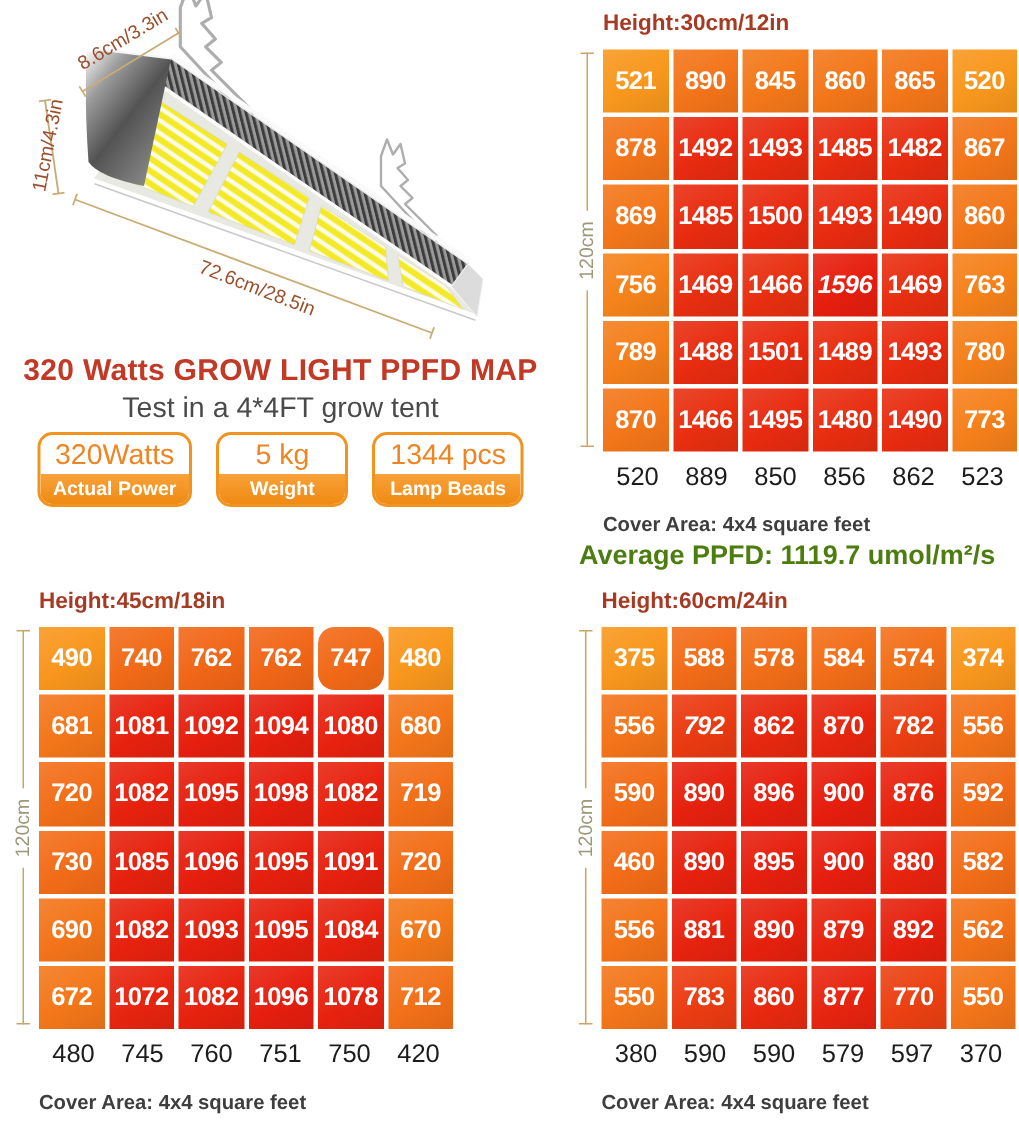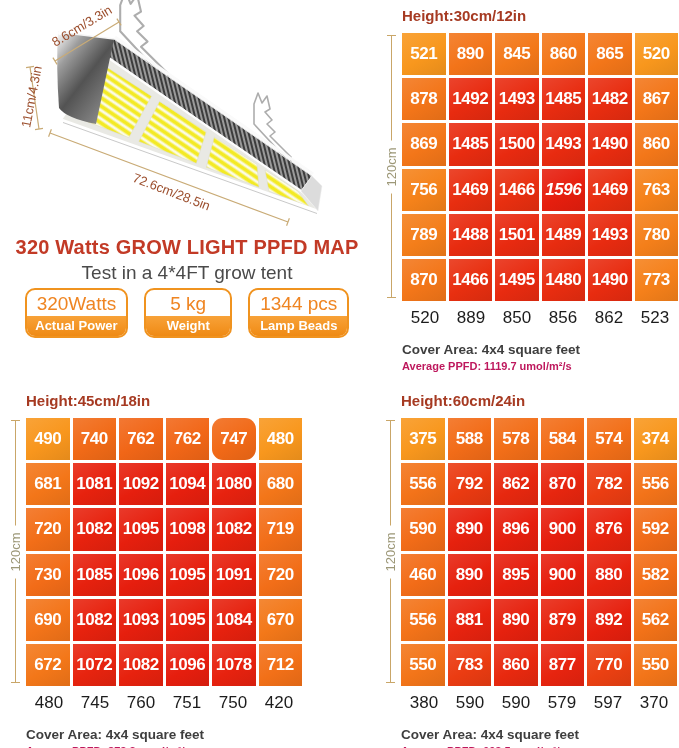--- a/index.html
+++ b/index.html
@@ -41,21 +41,21 @@
   .heat-grid { flex:none; width:276px; height:268px; display:grid;
                grid-template-columns:repeat(6,1fr); grid-template-rows:repeat(6,1fr); gap:3px; }
   .cell { display:flex; align-items:center; justify-content:center; color:#fff;
           font-weight:700; font-size:17px; letter-spacing:-0.4px; }
   .cell.em { font-style:italic; }
 
   .x-values { display:grid; grid-template-columns:repeat(6,1fr); width:276px; margin:7px 0 0 24px; }
   .x-values span { text-align:center; font-size:17px; color:#1c1c1c; }
 
   .cover-line { margin:14px 0 0 24px; font-size:13.5px; font-weight:bold; color:#3e3e3e; }
-  .avg-line   { margin:3px 0 0 24px;  font-size:11px; font-weight:bold; color:#be185d; }
+  .avg-line   { margin:3px 0 0 8px;  font-size:18px; font-weight:bold; color:#4d7c0f; }
 </style>
 </head>
 <body>
 
 <div class="canvas">
 
   <div class="illustration">
     <svg viewBox="0 0 380 235" width="380" height="235">
       <defs>
         <pattern id="meshPat" width="4" height="4" patternUnits="userSpaceOnUse" patternTransform="rotate(-14)">
@@ -258,21 +258,21 @@
         <span class="axis-label">120cm</span>
       </div>
       <div class="heat-grid">
           <div class="cell" style="background: linear-gradient(150deg, rgb(249, 163, 56) 0%, rgb(248, 151, 29) 55%, rgb(228, 139, 27) 100%);">375</div>
           <div class="cell" style="background: linear-gradient(150deg, rgb(244, 126, 52) 0%, rgb(242, 108, 24) 55%, rgb(223, 99, 22) 100%);">588</div>
           <div class="cell" style="background: linear-gradient(150deg, rgb(244, 127, 52) 0%, rgb(242, 110, 24) 55%, rgb(223, 101, 22) 100%);">578</div>
           <div class="cell" style="background: linear-gradient(150deg, rgb(244, 127, 52) 0%, rgb(242, 109, 24) 55%, rgb(223, 100, 22) 100%);">584</div>
           <div class="cell" style="background: linear-gradient(150deg, rgb(244, 128, 52) 0%, rgb(242, 111, 24) 55%, rgb(223, 102, 22) 100%);">574</div>
           <div class="cell" style="background: linear-gradient(150deg, rgb(249, 163, 56) 0%, rgb(248, 151, 29) 55%, rgb(228, 139, 27) 100%);">374</div>
           <div class="cell" style="background: linear-gradient(150deg, rgb(244, 132, 53) 0%, rgb(243, 115, 25) 55%, rgb(224, 106, 23) 100%);">556</div>
-          <div class="cell" style="background: linear-gradient(150deg, rgb(237, 82, 46) 0%, rgb(234, 58, 17) 55%, rgb(215, 53, 16) 100%);">792</div>
+          <div class="cell" style="background: linear-gradient(150deg, rgb(237, 82, 46) 0%, rgb(234, 58, 17) 55%, rgb(215, 53, 16) 100%); font-style: italic;">792</div>
           <div class="cell" style="background: linear-gradient(150deg, rgb(234, 66, 44) 0%, rgb(231, 40, 15) 55%, rgb(213, 37, 14) 100%);">862</div>
           <div class="cell" style="background: linear-gradient(150deg, rgb(234, 64, 44) 0%, rgb(231, 38, 15) 55%, rgb(213, 35, 14) 100%);">870</div>
           <div class="cell" style="background: linear-gradient(150deg, rgb(237, 84, 46) 0%, rgb(235, 61, 18) 55%, rgb(216, 56, 17) 100%);">782</div>
           <div class="cell" style="background: linear-gradient(150deg, rgb(244, 132, 53) 0%, rgb(243, 115, 25) 55%, rgb(224, 106, 23) 100%);">556</div>
           <div class="cell" style="background: linear-gradient(150deg, rgb(244, 126, 52) 0%, rgb(242, 108, 24) 55%, rgb(223, 99, 22) 100%);">590</div>
           <div class="cell" style="background: linear-gradient(150deg, rgb(233, 60, 43) 0%, rgb(230, 33, 14) 55%, rgb(212, 30, 13) 100%);">890</div>
           <div class="cell" style="background: linear-gradient(150deg, rgb(233, 58, 43) 0%, rgb(230, 31, 14) 55%, rgb(212, 29, 13) 100%);">896</div>
           <div class="cell" style="background: linear-gradient(150deg, rgb(233, 57, 43) 0%, rgb(230, 30, 14) 55%, rgb(212, 28, 13) 100%);">900</div>
           <div class="cell" style="background: linear-gradient(150deg, rgb(234, 62, 44) 0%, rgb(231, 36, 15) 55%, rgb(213, 33, 14) 100%);">876</div>
           <div class="cell" style="background: linear-gradient(150deg, rgb(243, 125, 52) 0%, rgb(241, 107, 24) 55%, rgb(222, 98, 22) 100%);">592</div>

